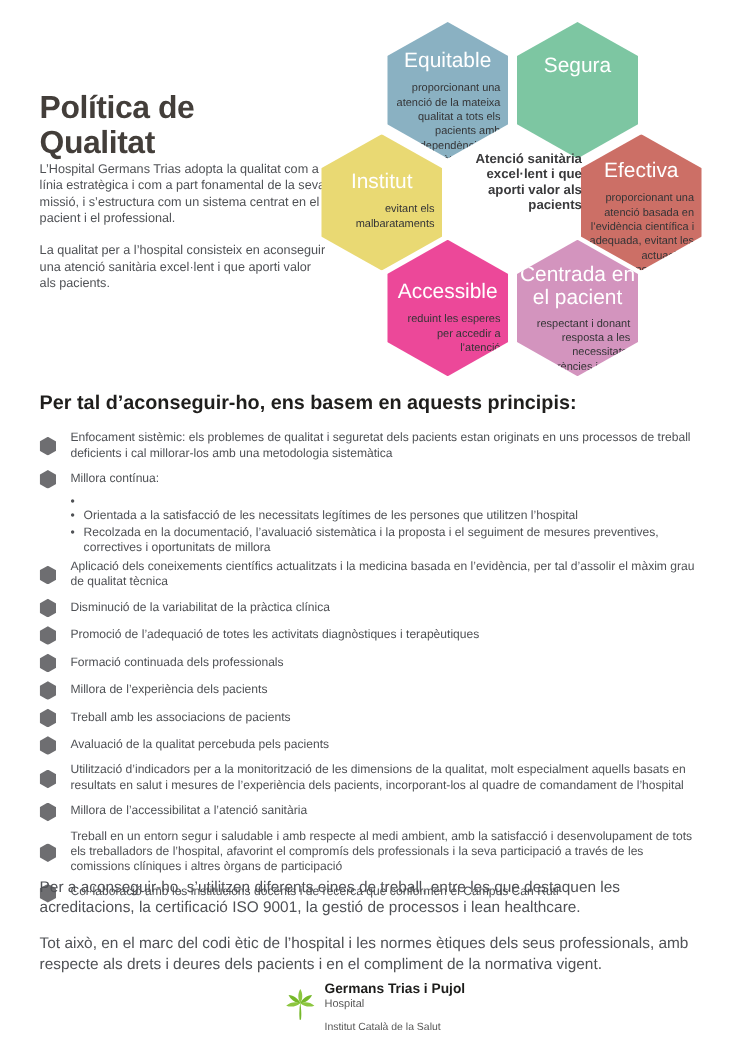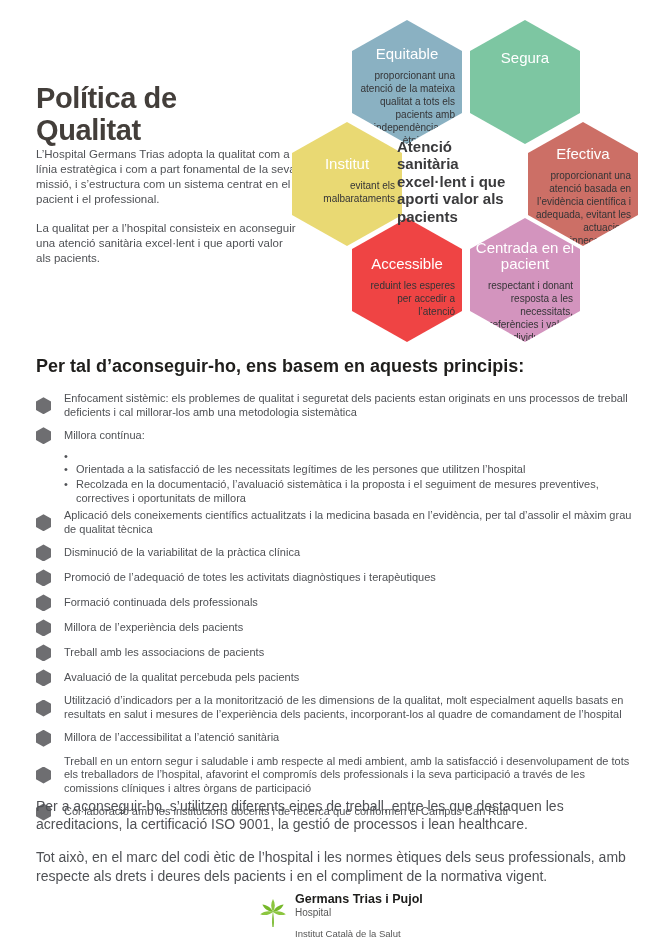--- a/index.html
+++ b/index.html
@@ -26,31 +26,31 @@
   .intro p { margin: 0 0 14px 0; }
 
   
   .hex-cluster { position: absolute; left: 285px; top: 8px; width: 365px; height: 345px; }
   .hex {
     position: absolute; width: 110px; height: 124px;
     clip-path: polygon(50% 0%, 100% 25%, 100% 75%, 50% 100%, 0% 75%, 0% 25%);
     display: flex; flex-direction: column; align-items: center;
     text-align: center;
   }
-  .hex-title { color: #ffffff; font-size: 15px; line-height: 1.08; }
+  .hex-title { color: #ffffff; font-size: 19px; line-height: 1.08; }
   .hex-desc  { font-size: 10px; line-height: 1.3; color: #343436; padding: 0 7px; margin-top: 7px; text-align: right; }
   .hex-equitable  { left: 67px;  top: 12px;  padding-top: 26px; }
   .hex-segura     { left: 185px; top: 12px;  padding-top: 30px; }
   .hex-eficient   { left: 7px;   top: 114px; padding-top: 34px; }
   .hex-efectiva   { left: 243px; top: 114px; padding-top: 24px; }
   .hex-accessible { left: 67px;  top: 210px; padding-top: 38px; }
   .hex-centrada   { left: 185px; top: 210px; padding-top: 22px; }
   .hex-center-text {
-    position: absolute; left: 112px; top: 130px; width: 114px;
-    text-align: left; font-weight: bold; font-size: 15px;
+    position: absolute; left: 130px; top: 130px; width: 114px;
+    text-align: right; font-weight: bold; font-size: 12px;
     line-height: 1.16; color: #3a3a3c;
   }
 
   
   .principles { position: absolute; left: 36px; top: 356px; width: 606px; }
   .principles-heading {
     font-size: 18px; font-weight: bold; color: var(--text_heading, #1f1e1c);
     margin: 0 0 15px 0;
   }
   .p-item { display: flex; align-items: center; margin-bottom: 8px; }
@@ -94,21 +94,21 @@
     <div class="hex-title">Segura</div>
   </div>
   <div class="hex hex-eficient" style="background-color: rgb(233, 217, 115);">
     <div class="hex-title">Institut</div>
     <div class="hex-desc">evitant els malbarataments</div>
   </div>
   <div class="hex hex-efectiva" style="background-color: rgb(204, 111, 102);">
     <div class="hex-title">Efectiva</div>
     <div class="hex-desc">proporcionant una atenció basada en l’evidència científica i adequada, evitant les actuacions innecessàries</div>
   </div>
-  <div class="hex hex-accessible" style="background-color: #ef4444;">
+  <div class="hex hex-accessible" style="background-color: #ec4899;">
     <div class="hex-title">Accessible</div>
     <div class="hex-desc">reduint les esperes per accedir a l’atenció</div>
   </div>
   <div class="hex hex-centrada" style="background-color: rgb(211, 148, 190);">
     <div class="hex-title">Centrada en el pacient</div>
     <div class="hex-desc">respectant i donant resposta a les necessitats, preferències i valors individuals dels pacients</div>
   </div>
   <div class="hex-center-text">Atenció sanitària excel·lent i que aporti valor als pacients</div>
 </div>
 

